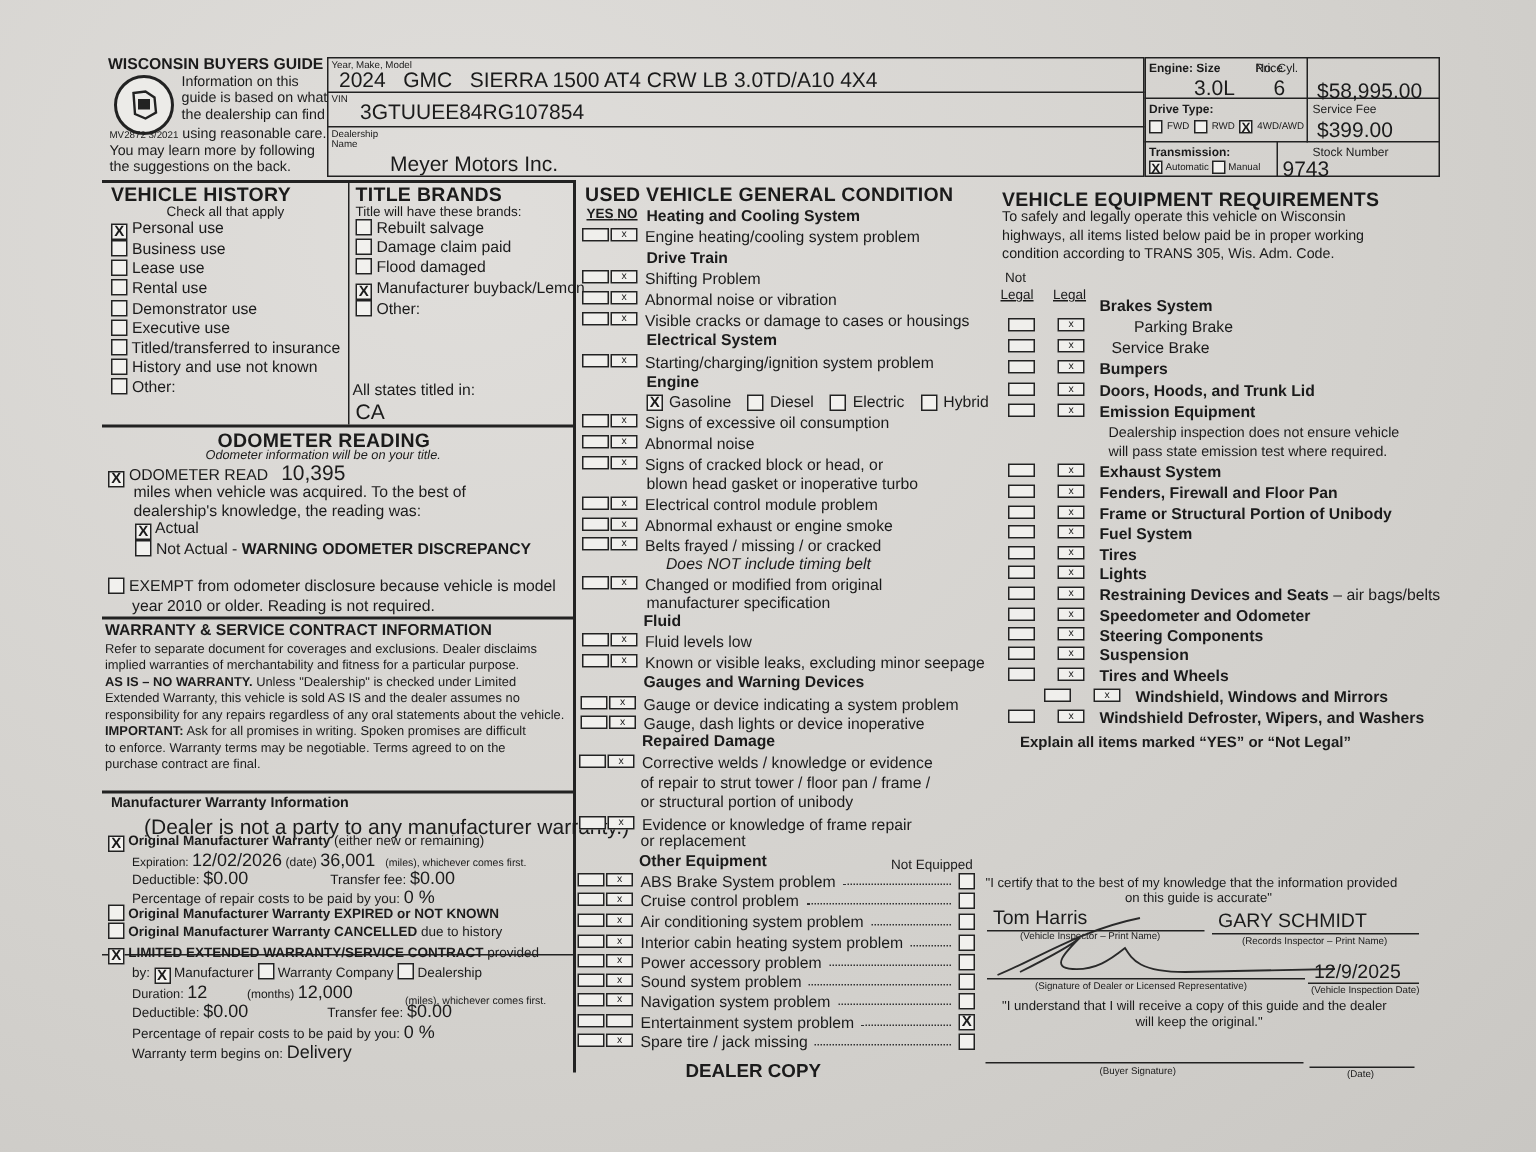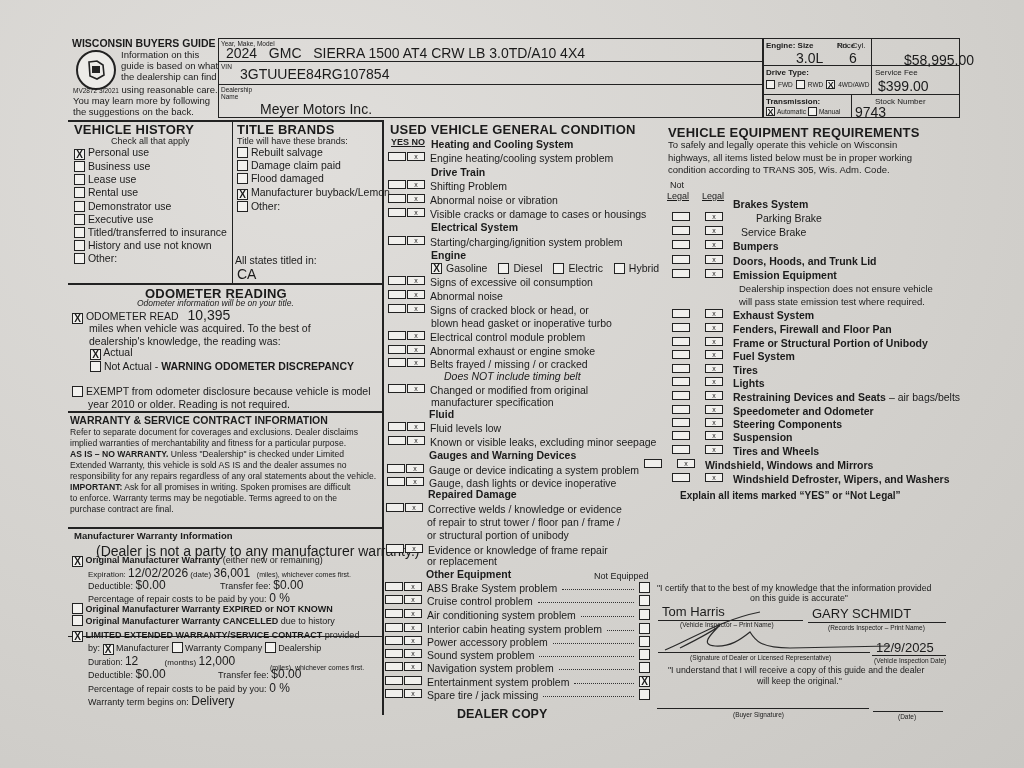--- a/index.html
+++ b/index.html
@@ -65,21 +65,21 @@
   <div class="abs" style="left:763px;top:38px;width:197px;height:80px;border:1.5px solid #222;"></div>
   <div class="line" style="left:871px;top:38px;width:1.2px;height:57px;"></div>
   <div class="line" style="left:763px;top:65px;width:197px;height:1.2px;"></div>
   <div class="line" style="left:763px;top:94px;width:197px;height:1.2px;"></div>
   <div class="line" style="left:851px;top:94px;width:1.2px;height:24px;"></div>
   <div class="abs small b" style="left:766px;top:41px;"><span>Engine:  Size</span></div>
   <div class="abs small" style="left:837px;top:41px;">No. Cyl.</div>
   <div class="abs val" style="left:796px;top:50px;">3.0L</div>
   <div class="abs val" style="left:849px;top:50px;">6</div>
   <div class="abs small" style="left:837px;top:41px;">Price</div>
-  <div class="abs val" style="left:878px;top:52px;margin-left:26px;">$58,995.00</div>
+  <div class="abs val" style="left:878px;top:52px;">$58,995.00</div>
   <div class="abs small b" style="left:766px;top:68px;">Drive Type:</div>
   <div class="abs tiny" style="left:766px;top:80px;display:flex;gap:3px;align-items:center;">
     <span class="cb" style="width:9px;height:9px;"></span>
       <span>FWD</span>
     <span class="cb" style="width:9px;height:9px;"></span>
       <span>RWD</span>
     <span class="cb" style="width:9px;height:9px;font-size:9px;line-height:8px;">X</span>
       <span>4WD/AWD</span>
   </div>
   <div class="abs small" style="left:875px;top:68px;">Service Fee</div>
@@ -424,21 +424,21 @@
       <span>Spare tire / jack missing</span>
       <span class="dots"></span>
       <span class="cb"></span>
     </div>
 
   <div class="abs b" style="left:457px;top:707px;font-size:12.5px;">DEALER COPY</div>
 
   <div class="abs hdr" style="left:668px;top:125px;">VEHICLE EQUIPMENT REQUIREMENTS</div>
   <div class="abs t" style="left:668px;top:139px;font-size:9.5px;line-height:12.5px;">
     <div>To safely and legally operate this vehicle on Wisconsin</div>
-      <div>highways, all items listed below must be in proper working</div>
+      <div>highways, all items listed below paid be in proper working</div>
       <div>condition according to TRANS 305, Wis. Adm. Code.</div>
   </div>
   <div class="abs" style="left:670px;top:180px;font-size:9px;">Not</div>
   <div class="abs" style="left:667px;top:191px;font-size:9px;text-decoration:underline;">Legal</div>
   <div class="abs" style="left:702px;top:191px;font-size:9px;text-decoration:underline;">Legal</div>
   <div class="abs t b" style="left:733px;top:198px;">Brakes System</div>
 
   <div id="equip-list">
       <div class="row" style="left: 672px; top: 212px;">
         <span class="cbx" style="margin-right:12px"></span>
@@ -514,21 +514,21 @@
       <div class="row" style="left: 672px; top: 431px;">
         <span class="cbx" style="margin-right:12px"></span>
         <span class="cbx">x</span>
         <span style="margin-left:7px;font-weight:bold;">Suspension</span>
       </div>
       <div class="row" style="left: 672px; top: 445px;">
         <span class="cbx" style="margin-right:12px"></span>
         <span class="cbx">x</span>
         <span style="margin-left:7px;font-weight:bold;">Tires and Wheels</span>
       </div>
-      <div class="row" style="left: 644px; top: 459px;">
+      <div class="row" style="left: 696px; top: 459px;">
         <span class="cbx" style="margin-right:12px"></span>
         <span class="cbx">x</span>
         <span style="margin-left:7px;font-weight:bold;">Windshield, Windows and Mirrors</span>
       </div>
       <div class="row" style="left: 672px; top: 473px;">
         <span class="cbx" style="margin-right:12px"></span>
         <span class="cbx">x</span>
         <span style="margin-left:7px;font-weight:bold;">Windshield Defroster, Wipers, and Washers</span>
       </div>
     </div>

